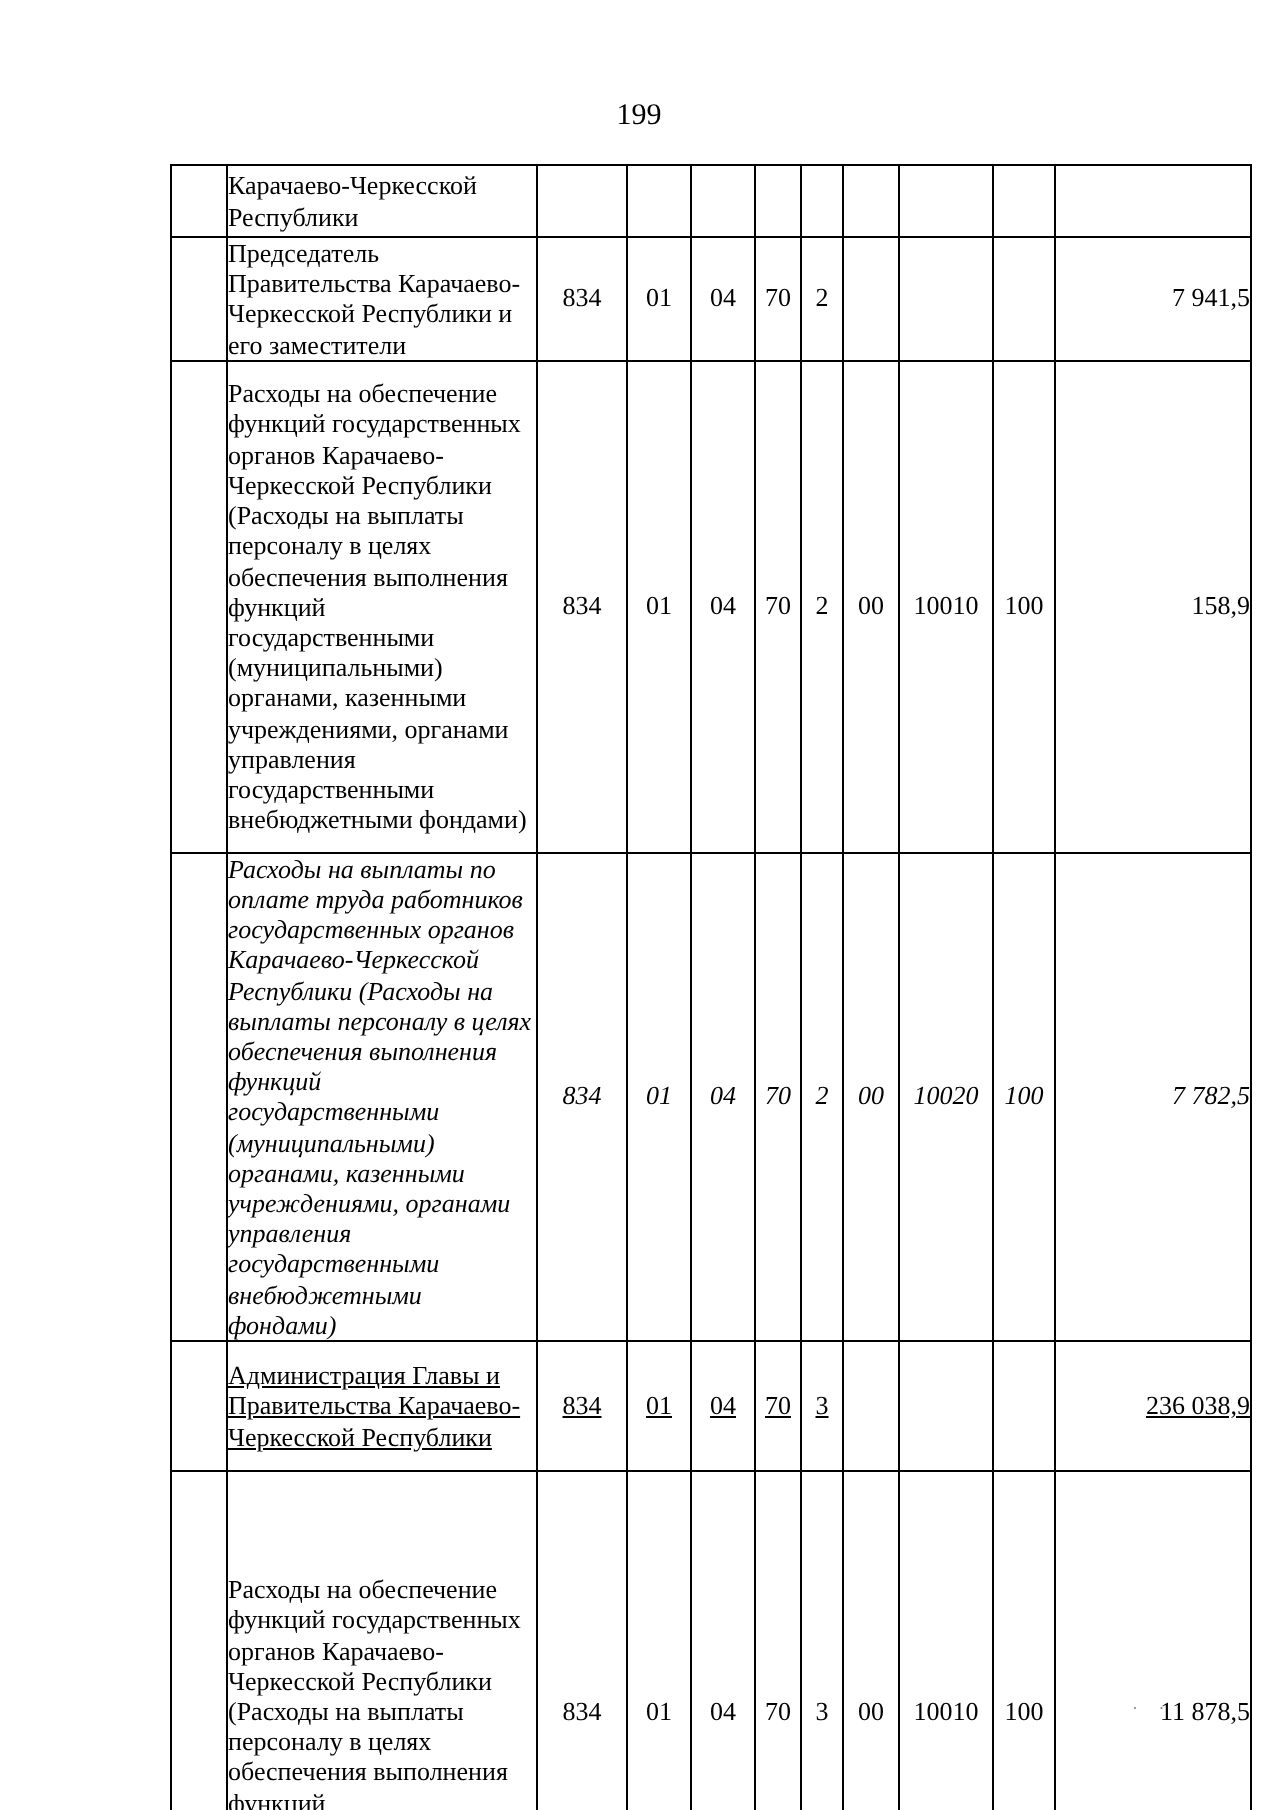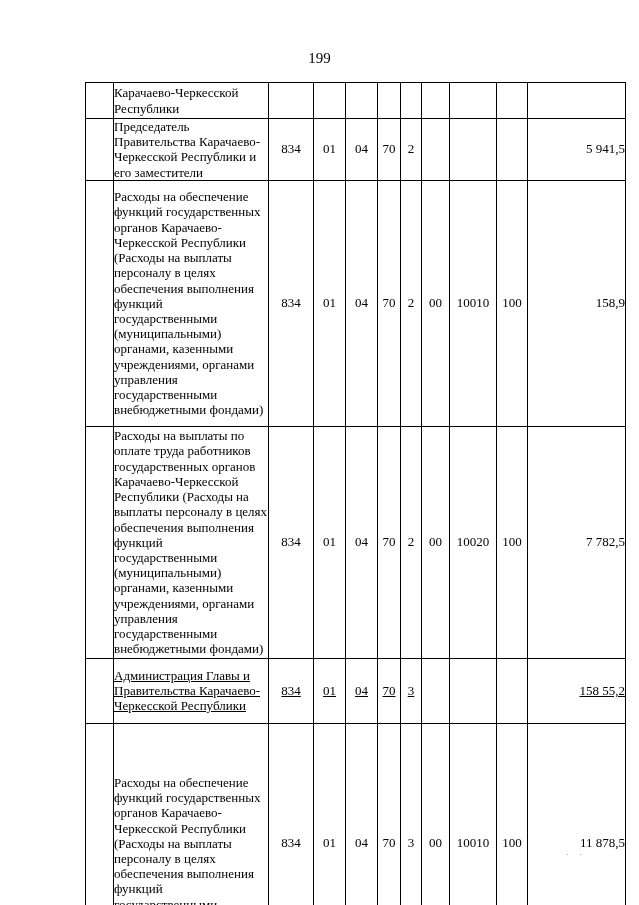--- a/index.html
+++ b/index.html
@@ -51,21 +51,21 @@
     text-align: center;
   }
   td.c-amt {
     text-align: right;
     padding-right: 20px;
     white-space: nowrap;
   }
   tr.r0 { height: 36px; }
   tr.r1 { height: 49px; }
   tr.r2 { height: 246px; }
-  tr.r3 { height: 232px; }
+  tr.r3 { height: 232px; font-style: italic; }
   tr.r4 { height: 65px; text-decoration: underline; }
   tr.r5 { height: 240px; }
   .scan-artifact {
     position: absolute;
     left: 566px;
     top: 850px;
     color: #888888;
     font-size: 9px;
     letter-spacing: 4px;
     line-height: 9px;
@@ -112,21 +112,21 @@
         <td class="c-marker"></td>
         <td class="c-desc">Председатель Правительства Карачаево-Черкесской Республики и его заместители</td>
         <td class="c-num">834</td>
         <td class="c-num">01</td>
         <td class="c-num">04</td>
         <td class="c-num">70</td>
         <td class="c-num">2</td>
         <td class="c-num"></td>
         <td class="c-num"></td>
         <td class="c-num"></td>
-        <td class="c-amt">5 941,5</td>
+        <td class="c-amt">7 941,5</td>
       </tr>
 
       <tr class="r2">
         <td class="c-marker"></td>
         <td class="c-desc">Расходы на обеспечение функций государственных органов Карачаево-Черкесской Республики (Расходы на выплаты персоналу в целях обеспечения выполнения функций государственными (муниципальными) органами, казенными учреждениями, органами управления государственными внебюджетными фондами)</td>
         <td class="c-num">834</td>
         <td class="c-num">01</td>
         <td class="c-num">04</td>
         <td class="c-num">70</td>
         <td class="c-num">2</td>
@@ -154,21 +154,21 @@
         <td class="c-marker"></td>
         <td class="c-desc">Администрация Главы и Правительства Карачаево-Черкесской Республики</td>
         <td class="c-num">834</td>
         <td class="c-num">01</td>
         <td class="c-num">04</td>
         <td class="c-num">70</td>
         <td class="c-num">3</td>
         <td class="c-num"></td>
         <td class="c-num"></td>
         <td class="c-num"></td>
-        <td class="c-amt">158 55,2</td>
+        <td class="c-amt">236 038,9</td>
       </tr>
 
       <tr class="r5">
         <td class="c-marker"></td>
         <td class="c-desc">Расходы на обеспечение функций государственных органов Карачаево-Черкесской Республики (Расходы на выплаты персоналу в целях обеспечения выполнения функций государственными</td>
         <td class="c-num">834</td>
         <td class="c-num">01</td>
         <td class="c-num">04</td>
         <td class="c-num">70</td>
         <td class="c-num">3</td>

